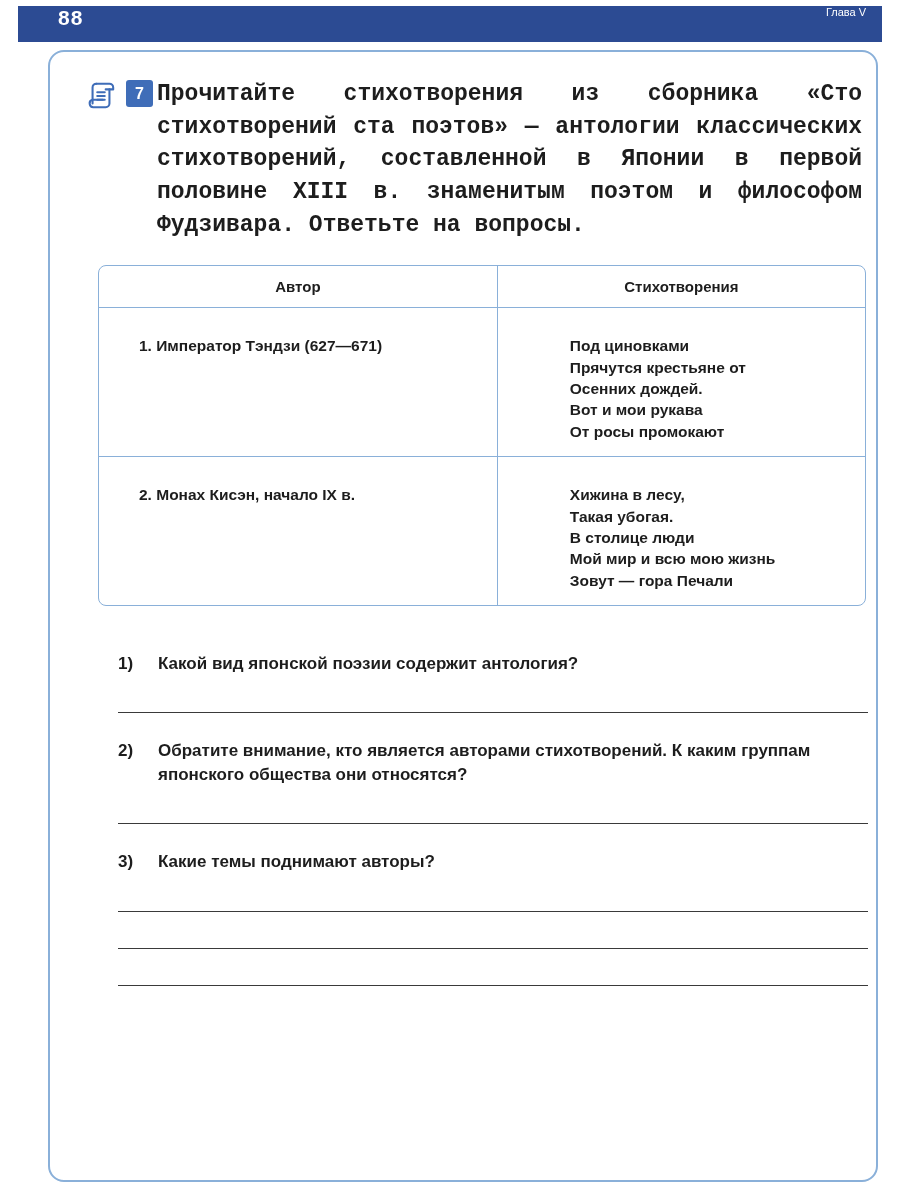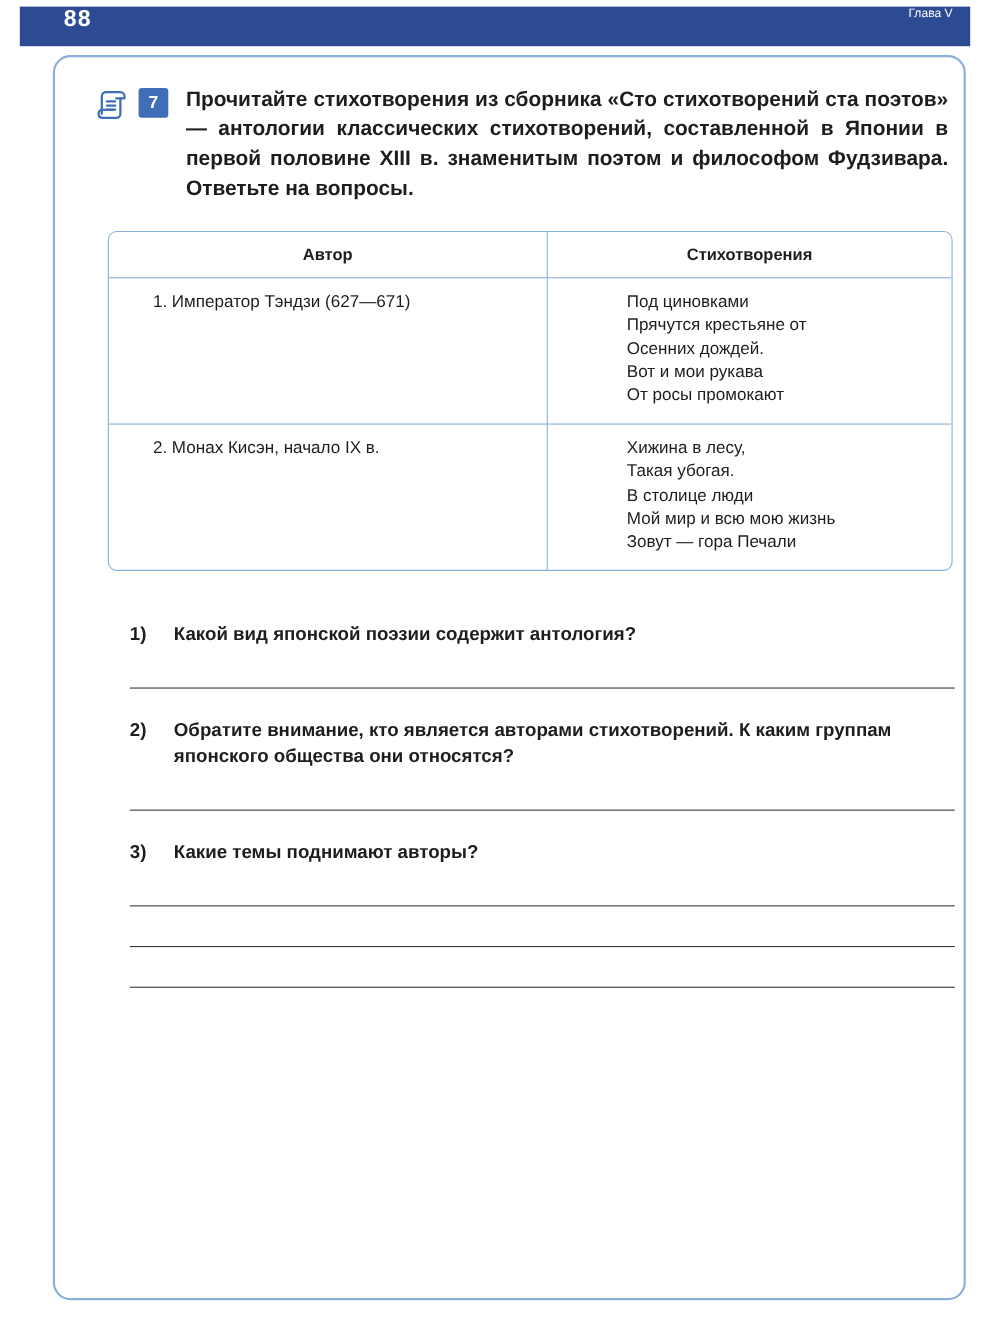--- a/index.html
+++ b/index.html
@@ -38,24 +38,25 @@
   .task-number {
     flex: 0 0 27px; height: 27px;
     margin: 2px 0 0 10px;
     background: #3f6db8; color: #ffffff;
     font-weight: bold; font-size: 16px;
     display: flex; align-items: center; justify-content: center;
     border-radius: 3px;
   }
   .task-text {
     flex: 1;
-    margin-left: 16px;
-    font-size: 19px; font-weight: bold;
+    margin-left: 4px;
+    font-size: 23px; font-weight: bold;
     line-height: 1.42;
     text-align: justify;
+    font-family: Liberation Mono, monospace;
   }
 
   .table-wrap {
     margin: 24px 0 0 12px;
     width: 768px;
     border: 1.5px solid #8ab0d9;
     border-radius: 8px;
     overflow: hidden;
     background: #ffffff;
   }
@@ -63,23 +64,24 @@
   th {
     font-weight: bold;
     padding: 12px 8px;
     border-bottom: 1px solid #8ab0d9;
     text-align: center;
     font-size: 15px;
   }
   th:first-child { width: 52%; border-right: 1px solid #8ab0d9; }
   td {
     vertical-align: top;
-    padding: 11px 10px 14px 40px;
+    padding: 27px 10px 14px 40px;
     border-bottom: 1px solid #8ab0d9;
     line-height: 1.38;
+    font-weight: bold;
   }
   td.author-cell { border-right: 1px solid #8ab0d9; }
   td.poem-cell { padding-left: 72px; white-space: pre-line; }
   tr:last-child td { border-bottom: none; }
 
   .questions { margin: 46px 0 0 32px; width: 750px; }
   .question { margin-bottom: 26px; }
   .q-row { display: flex; font-size: 17px; font-weight: bold; line-height: 1.42; }
   .q-num { flex: 0 0 40px; }
   .q-text { flex: 1; }

